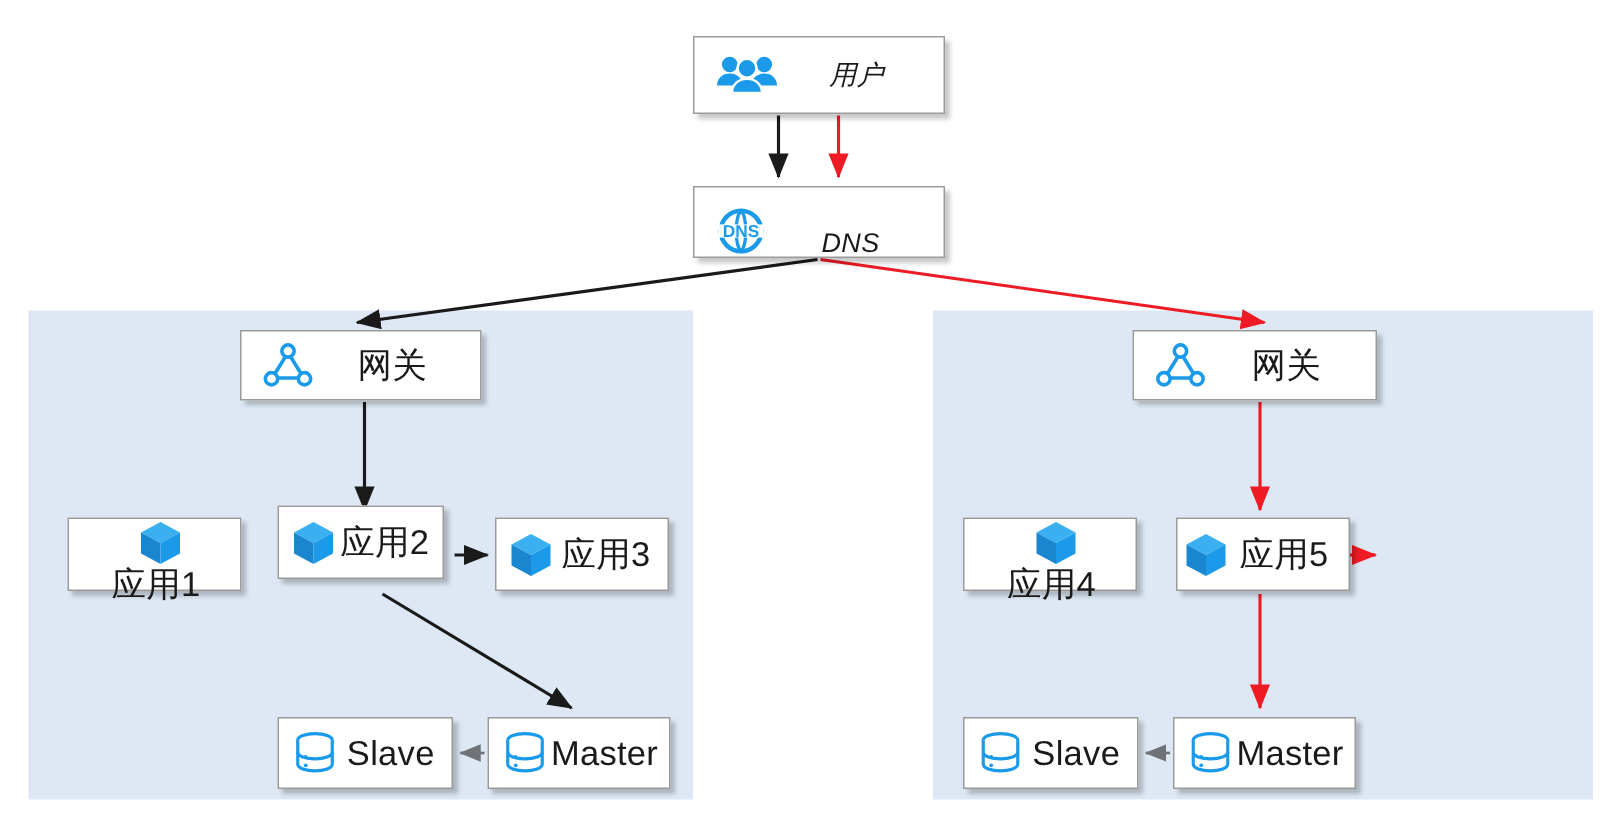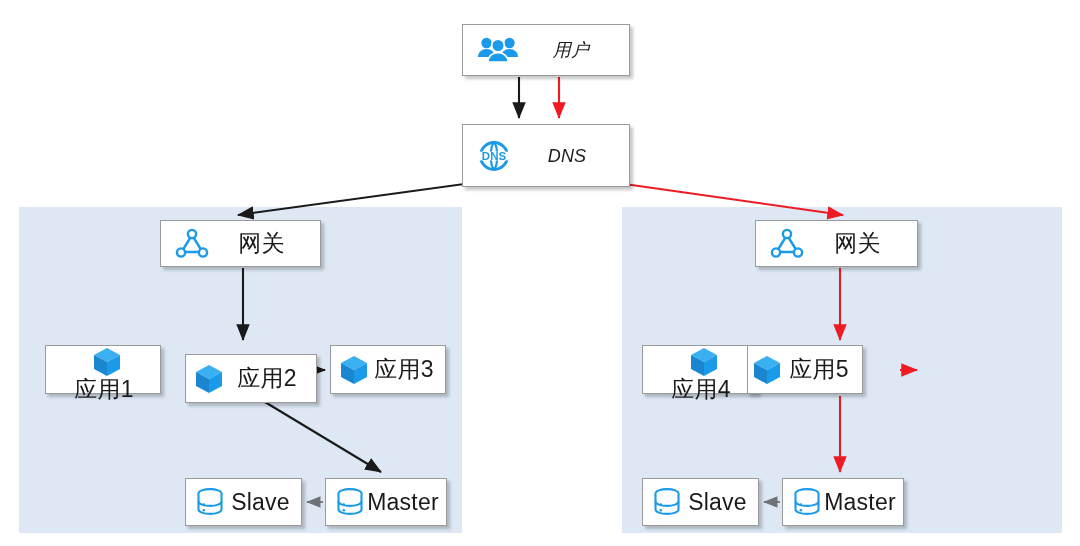--- a/index.html
+++ b/index.html
@@ -61,21 +61,21 @@
         <path d="M1 22c0-5 3.8-8 8.5-8s8.5 3 8.5 8z" fill="#1a9ae8"></path>
         <circle cx="32.5" cy="8" r="5.2" fill="#1a9ae8"></circle>
         <path d="M24 22c0-5 3.8-8 8.5-8s8.5 3 8.5 8z" fill="#1a9ae8"></path>
         <circle cx="21" cy="10.5" r="6.3" fill="#1a9ae8" stroke="#fff" stroke-width="1.6"></circle>
         <path d="M11 27c0-5.8 4.5-9.4 10-9.4s10 3.6 10 9.4z" fill="#1a9ae8" stroke="#fff" stroke-width="1.6"></path>
       </svg>
     </span>
     <span class="lbl">用户</span>
   </div>
 
-  <div class="node dns" id="node-dns" style="left: 462px; top: 124px; width: 168px; height: 63px; padding-left: 14px;">
+  <div class="node dns" id="node-dns" style="left: 462px; top: 124px; width: 168px; height: 48px; padding-left: 14px; align-items: flex-end;">
     <span class="ico">
       <svg width="34" height="34" viewBox="0 0 34 34">
         <circle cx="17" cy="17" r="13.5" fill="none" stroke="#1a9ae8" stroke-width="3"></circle>
         <path d="M17 3.5c4.2 4 4.2 23 0 27" fill="none" stroke="#1a9ae8" stroke-width="2.2"></path>
         <path d="M17 3.5c-4.2 4-4.2 23 0 27" fill="none" stroke="#1a9ae8" stroke-width="2.2"></path>
         <rect x="2" y="12.6" width="30" height="8.8" fill="#ffffff"></rect>
         <text x="17" y="21.2" font-family="Liberation Sans, sans-serif" font-size="11.5" font-weight="bold" fill="#1a9ae8" text-anchor="middle">DNS</text>
       </svg>
     </span>
     <span class="lbl">DNS</span>
@@ -97,21 +97,21 @@
     <span class="ico">
       <svg width="30" height="32" viewBox="0 0 30 32">
         <path d="M15 2 L28 9 L15 16 L2 9 Z" fill="#3ab0f0"></path>
         <path d="M2 9 L15 16 L15 30 L2 23 Z" fill="#1a86d0"></path>
         <path d="M28 9 L15 16 L15 30 L28 23 Z" fill="#1a9ae8"></path>
       </svg>
     </span>
     <span class="lbl">应用1</span>
   </div>
 
-  <div class="node" id="node-app2" style="left: 185px; top: 354px; width: 132px; height: 49px; padding-left: 8px;">
+  <div class="node" id="node-app2" style="left: 185px; top: 337px; width: 111px; height: 49px; padding-left: 8px;">
     <span class="ico">
       <svg width="30" height="32" viewBox="0 0 30 32">
         <path d="M15 2 L28 9 L15 16 L2 9 Z" fill="#3ab0f0"></path>
         <path d="M2 9 L15 16 L15 30 L2 23 Z" fill="#1a86d0"></path>
         <path d="M28 9 L15 16 L15 30 L28 23 Z" fill="#1a9ae8"></path>
       </svg>
     </span>
     <span class="lbl">应用2</span>
   </div>
 
@@ -168,21 +168,21 @@
     <span class="ico">
       <svg width="30" height="32" viewBox="0 0 30 32">
         <path d="M15 2 L28 9 L15 16 L2 9 Z" fill="#3ab0f0"></path>
         <path d="M2 9 L15 16 L15 30 L2 23 Z" fill="#1a86d0"></path>
         <path d="M28 9 L15 16 L15 30 L28 23 Z" fill="#1a9ae8"></path>
       </svg>
     </span>
     <span class="lbl">应用4</span>
   </div>
 
-  <div class="node" id="node-app5" style="left: 747px; top: 345px; width: 116px; height: 49px; padding-left: 4px;">
+  <div class="node" id="node-app5" style="left: 784px; top: 345px; width: 116px; height: 49px; padding-left: 4px;">
     <span class="ico">
       <svg width="30" height="32" viewBox="0 0 30 32">
         <path d="M15 2 L28 9 L15 16 L2 9 Z" fill="#3ab0f0"></path>
         <path d="M2 9 L15 16 L15 30 L2 23 Z" fill="#1a86d0"></path>
         <path d="M28 9 L15 16 L15 30 L28 23 Z" fill="#1a9ae8"></path>
       </svg>
     </span>
     <span class="lbl">应用5</span>
   </div>
 

